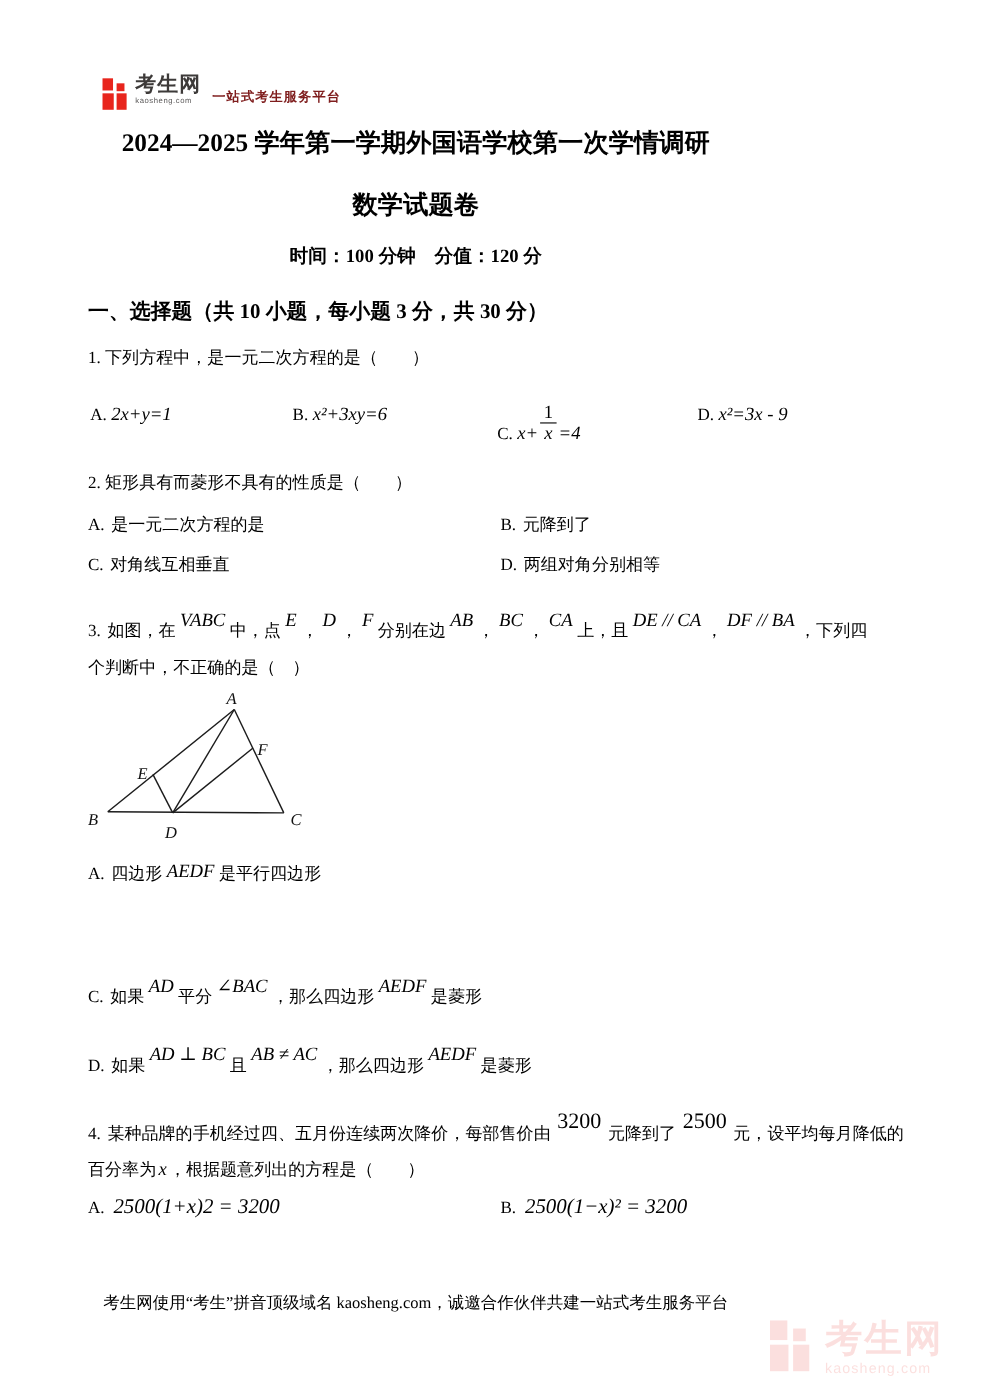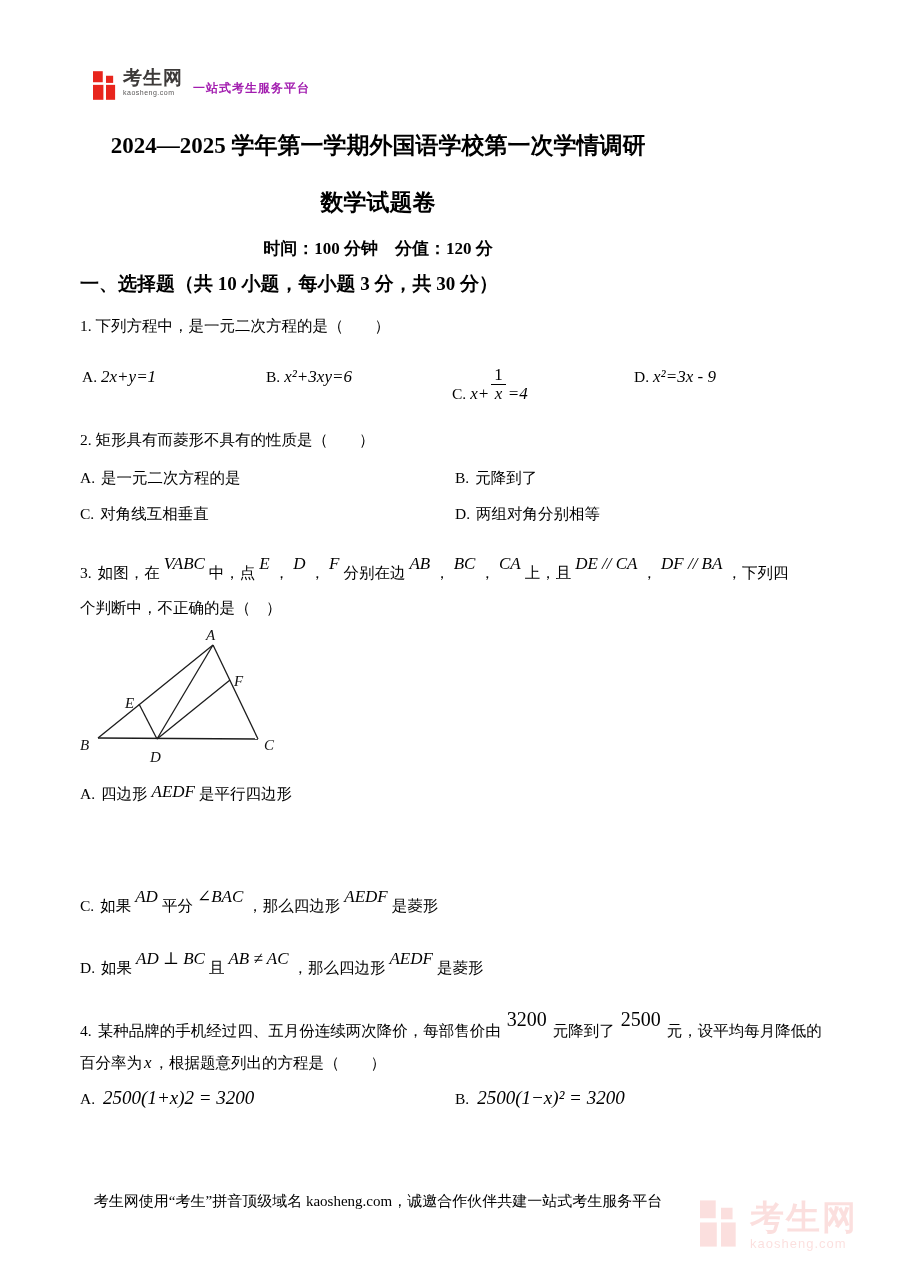--- a/index.html
+++ b/index.html
@@ -1,41 +1,41 @@
 <!DOCTYPE html>
 <html><head>
 <meta charset="utf-8">
 <style>
   html,body{margin:0;padding:0;background:#ffffff;}
   .page{
     position:relative;width:900px;height:1273px;background:#ffffff;overflow:hidden;
     font-family:"Liberation Serif","DejaVu Serif",serif;color:#000;
   }
   .row{position:absolute;white-space:nowrap;font-size:15.5px;line-height:1.3;}
-  .center{left:0;width:756px;text-align:center;margin-top:16px;}
+  .center{left:0;width:756px;text-align:center;}
   .b{font-weight:bold;}
   
   .m{font-family:"Liberation Serif","DejaVu Serif",serif;font-style:italic;font-size:17px;margin:0 4px;}
   .r{vertical-align:0.55em;}
   .rs{vertical-align:0.12em;}
   .mu{font-family:"Liberation Serif","DejaVu Serif",serif;font-style:normal;font-size:20px;vertical-align:0.5em;margin:0 6px;}
   .fm{font-family:"Liberation Serif","DejaVu Serif",serif;font-style:italic;font-size:19px;margin-left:8px;}
   .ol{font-size:15.5px;}
   .gap{display:inline-block;width:6px;}
   
   .frac{display:inline-block;text-align:center;line-height:1.05;margin:0 2px;}
   .fnum{display:block;font-style:normal;border-bottom:1.3px solid #000;padding:0 3px;}
   .fden{display:block;}
   
   .logo{position:absolute;left:93px;top:68px;display:flex;align-items:flex-start;}
   .logo-icon{width:26px;height:29px;margin-top:3px;}
   .logo-col{margin-left:4px;display:flex;flex-direction:column;}
   .logo-name{font-family:"Liberation Sans","DejaVu Sans",sans-serif;font-weight:bold;font-size:19px;line-height:1;color:#3d3a39;letter-spacing:1px;}
   .logo-domain{font-family:"Liberation Sans","DejaVu Sans",sans-serif;font-size:7px;color:#595757;letter-spacing:0.5px;margin-top:2px;}
-  .logo-tagline{font-family:"Liberation Sans","DejaVu Sans",sans-serif;font-weight:bold;font-size:12px;color:#a21caf;margin:12px 0 0 10px;letter-spacing:1px;}
+  .logo-tagline{font-family:"Liberation Sans","DejaVu Sans",sans-serif;font-weight:bold;font-size:12px;color:#7f1d1d;margin:12px 0 0 10px;letter-spacing:1px;}
   
   .wm{position:absolute;left:700px;top:1200px;display:flex;align-items:flex-start;opacity:0.14;}
   .wm-icon{width:42px;height:47px;}
   .wm-col{margin-left:8px;display:flex;flex-direction:column;}
   .wm-name{font-family:"Liberation Sans","DejaVu Sans",sans-serif;font-weight:bold;font-size:34px;line-height:1;color:#e8251d;letter-spacing:2px;}
   .wm-domain{font-family:"Liberation Sans","DejaVu Sans",sans-serif;font-size:13px;color:#e8251d;letter-spacing:1px;margin-top:2px;}
   
   .fig{position:absolute;left:80px;top:624px;}
   .fig line, .fig polygon{stroke:#1c1c1c;stroke-width:1.3;fill:none;}
   .fig text{font-family:"Liberation Serif","DejaVu Serif",serif;font-style:italic;font-size:15px;fill:#111;}

